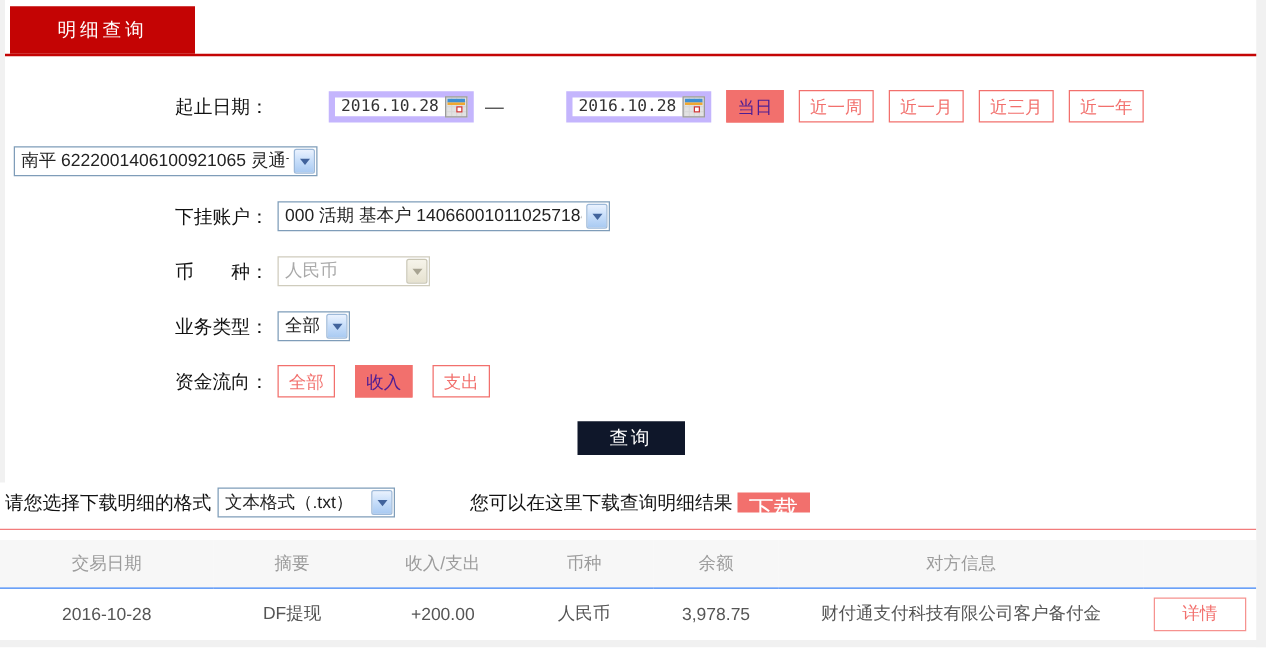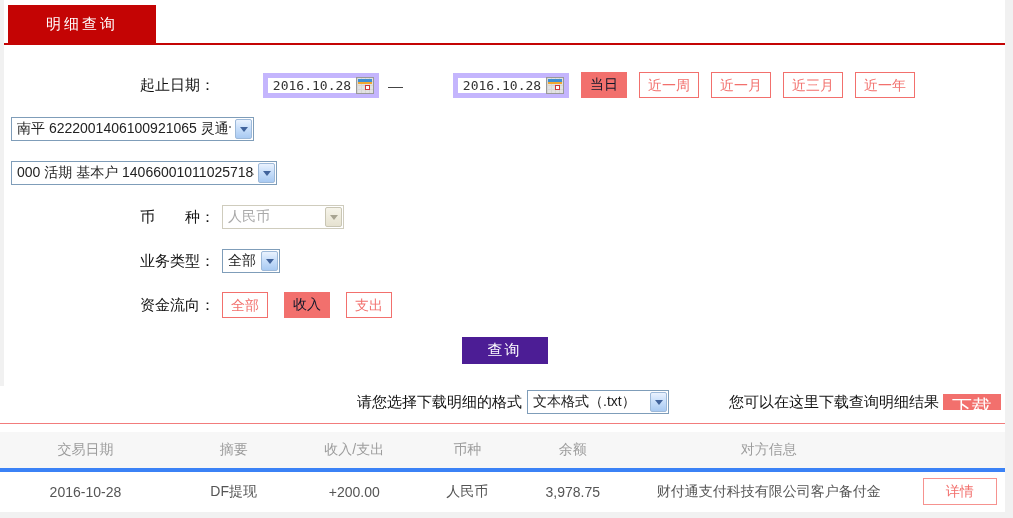--- a/index.html
+++ b/index.html
@@ -48,21 +48,21 @@
   .cal .b2 { position:absolute; top:4px; left:1px; right:1px; height:2px; background:#f0a830; }
   .cal .rd { position:absolute; right:3px; bottom:3px; width:5px; height:5px;
              border:1px solid #cc3333; background:#fff; }
   .dash { margin:0 9px; color:#444; font-size:15px; }
 
   .qbtn {
     height:26px; padding:0 8px; margin-left:12px;
     background:#fff; border:1px solid #f2706d; color:#f2706d;
     font-size:14px; font-family:inherit; cursor:pointer; line-height:24px;
   }
-  .qbtn.filled { background:#f2706d; color:#0f172a; border-color:#f2706d;font-family:Liberation Serif, serif; }
+  .qbtn.filled { background:#f2706d; color:#4c1d95; border-color:#f2706d; }
   .qbtn.first { margin-left:12px; }
   .fd .qbtn:first-child { margin-left:0; }
   .fd .qbtn { margin-left:16px; }
 
   
   .xpselect {
     display:flex; align-items:center; height:24px; background:#fff;
     border:1px solid #7f9db9; font-size:14px; color:#222;
     padding-left:5px; cursor:pointer;
   }
@@ -80,43 +80,43 @@
   }
   .xpselect.disabled { border-color:#cfccbd; color:#a9a9a9; cursor:default; }
   .xpselect.disabled .xarrow {
     border-color:#c9c6b4;
     background:linear-gradient(180deg,#f6f4ea 0%,#e6e2d0 100%);
   }
   .xpselect.disabled .xarrow::after { border-top-color:#a8a492; }
 
   .bigbtn {
     display:block; margin:10px auto 0; width:86px; height:27px;
-    background:#4c1d95; border:0; color:#fff; font-size:15px;
+    background:#0f172a; border:0; color:#fff; font-size:15px;
     font-family:inherit; cursor:pointer; letter-spacing:2px;
   }
 
   
-  .dlrow { display:flex; align-items:center; justify-content:flex-end;
-           margin:26px 12px 0 4px; font-size:15px; color:#111; }
+  .dlrow { display:flex; align-items:center; justify-content:flex-start;
+           margin:26px 24px 0 4px; font-size:15px; color:#111; }
   .dlrow .fmt-select { width:142px; margin-left:5px; }
   .dlhint { margin-left:60px; }
   .dlbtn {
     width:58px; height:16px; margin-left:4px;
     background:#f2706d; border:0; color:#fff; font-size:20px;
     font-family:inherit; cursor:pointer;
   }
 
   
   .pinkline { margin:9px 8px 0 0; height:1px; background:#f27c7c; }
   .tablewrap { margin:8px 8px 0 0; }
   table.grid { width:100%; border-collapse:collapse; font-size:14px; table-layout:fixed; }
   table.grid thead tr { background:#f7f7f7; }
   table.grid th {
     height:38px; font-weight:normal; color:#9c9c9c; text-align:center;
-    border-bottom:4px solid #3b82f6;
+    border-bottom:1px solid #3b82f6;
   }
   table.grid td {
     height:42px; text-align:center; color:#555;
     border-bottom:1px solid #f0f0f0; white-space:nowrap;
   }
   td.amt { color:#cc0000; }
   .detailbtn {
     height:27px; padding:0 22px; background:#fff;
     border:1px solid #f6928f; color:#f2706d;
     font-size:14px; font-family:inherit; cursor:pointer;
@@ -167,20 +167,21 @@
   <div class="frow">
     <div class="fctrl">
       <div class="xpselect" style="width:243px">
         <span class="xval">南平 6222001406100921065 灵通卡</span>
         <span class="xarrow"></span>
       </div>
     </div>
   </div>
 
   <div class="frow">
+    <div class="flabel">下挂账户：</div>
     <div class="fctrl">
       <div class="xpselect" style="width:266px">
         <span class="xval">000 活期 基本户 1406600101102571848</span>
         <span class="xarrow"></span>
       </div>
     </div>
   </div>
 
   <div class="frow">
     <div class="flabel">币　　种：</div>

